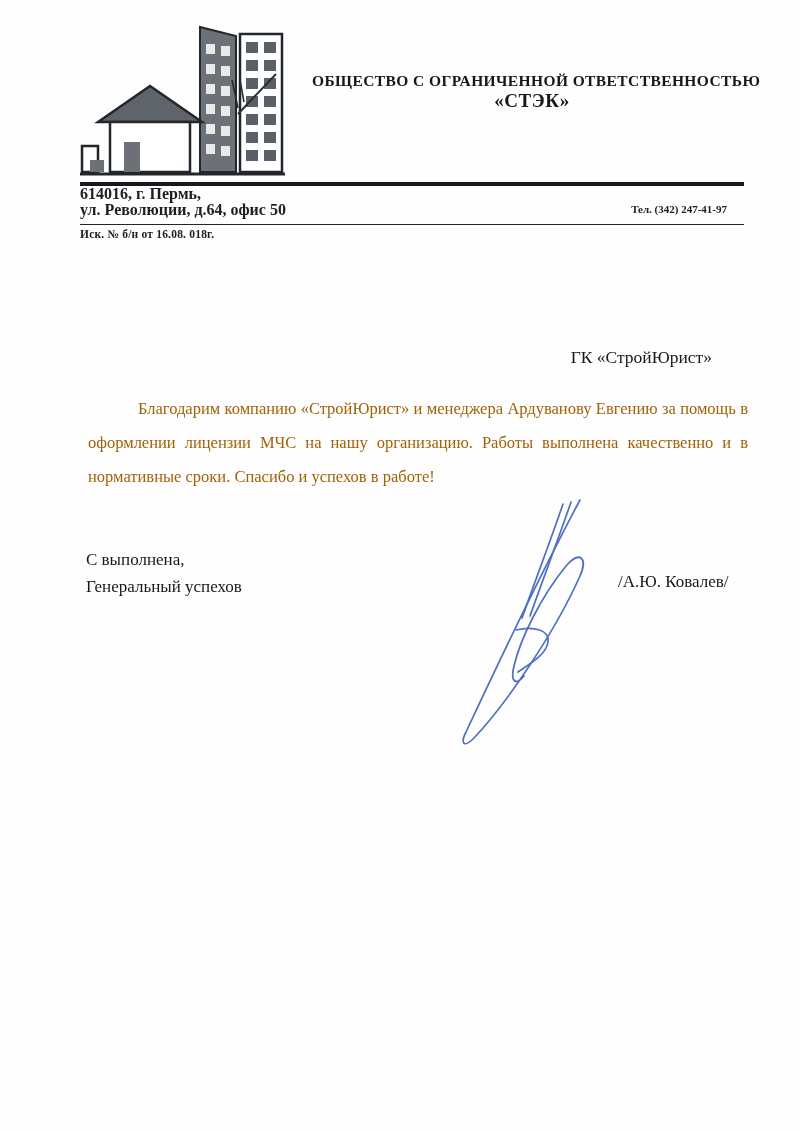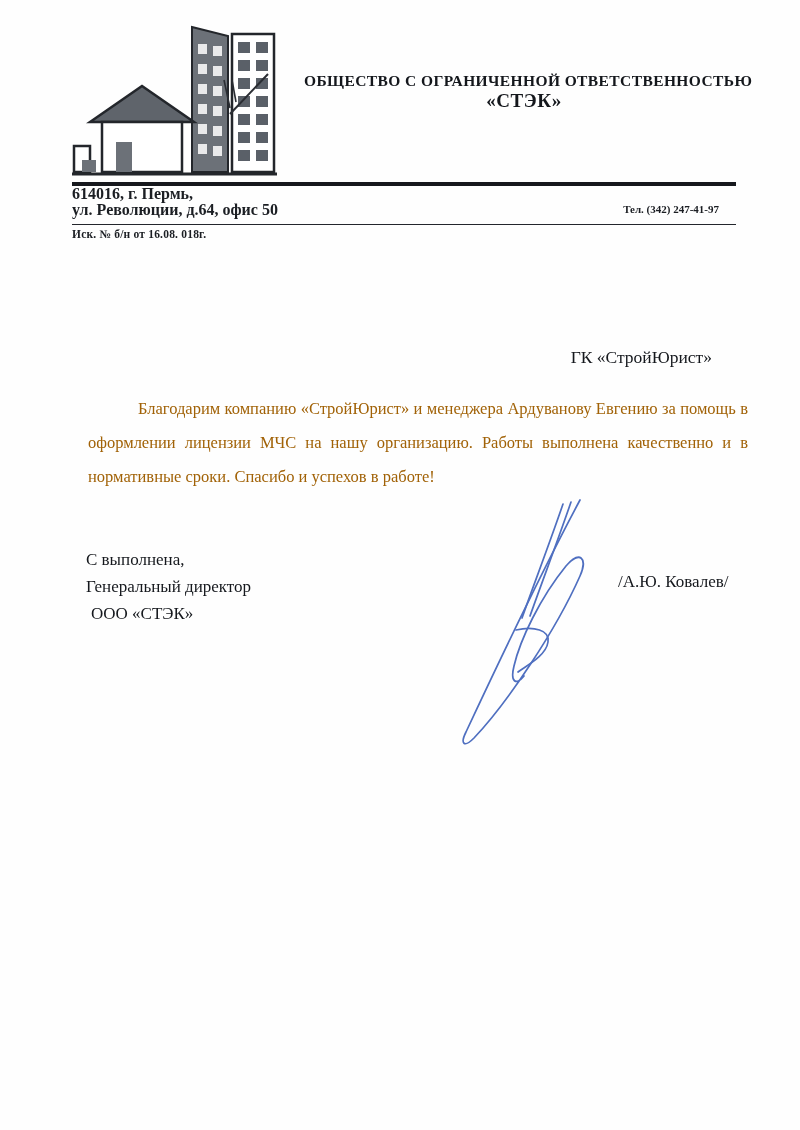--- a/index.html
+++ b/index.html
@@ -18,21 +18,21 @@
 
   .page {
     position: absolute;
     inset: 0;
     background: #fefefe;
   }
 
   
   .letterhead {
     position: absolute;
-    left: 4px;
+    left: 12px;
     top: 0;
     width: 783px;
     height: 190px;
   }
 
   .logo {
     position: absolute;
     left: 68px;
     top: 22px;
     width: 210px;
@@ -238,22 +238,21 @@
 
     <div class="outgoing">Иск. № б/н   от   16.08. 018г.</div>
   </div>
 
   <div class="addressee">ГК «СтройЮрист»</div>
 
   <div class="para">Благодарим компанию «СтройЮрист» и менеджера Ардуванову Евгению за помощь в оформлении лицензии МЧС на нашу организацию. Работы выполнена качественно и в нормативные сроки. Спасибо и успехов в работе!</div>
 
   <div class="sign-block">
     <div class="l1">С выполнена,</div>
-    <div class="l2">Генеральный директор</div>
-    <div class="l3"> ООО «СТЭК»</div>
+    <div class="l2">Генеральный успехов</div>
   </div>
 
   <div class="signer">/А.Ю. Ковалев/</div>
 
   <div class="signature">
     <svg viewBox="0 0 220 290" width="220" height="290" xmlns="http://www.w3.org/2000/svg">
       <g fill="none" stroke="#4f6fc0" stroke-width="1.7" stroke-linecap="round">
         <path d="M150 20 C110 95, 72 175, 36 252 C30 264, 34 268, 44 258 C78 222, 126 150, 150 96 C158 78, 150 70, 136 86 C110 118, 90 160, 84 186 C80 202, 86 206, 94 196"></path>
         <path d="M133 24 C120 62, 104 104, 92 138"></path>
         <path d="M141 22 C128 60, 112 102, 100 136"></path>

